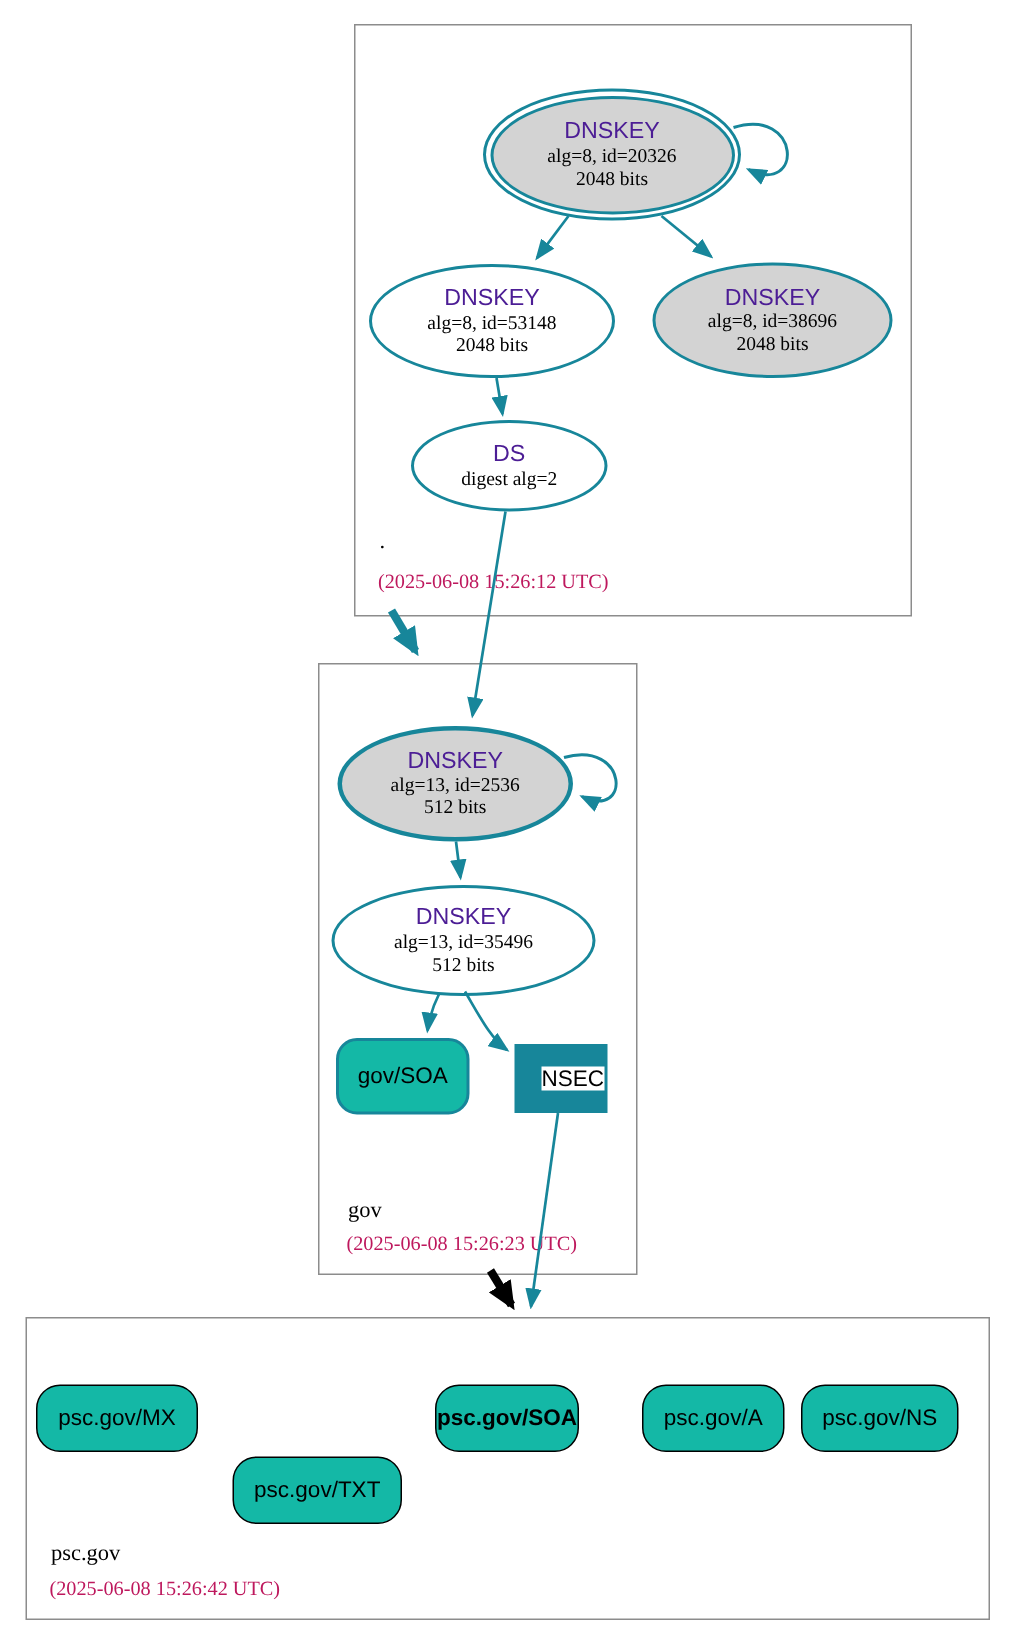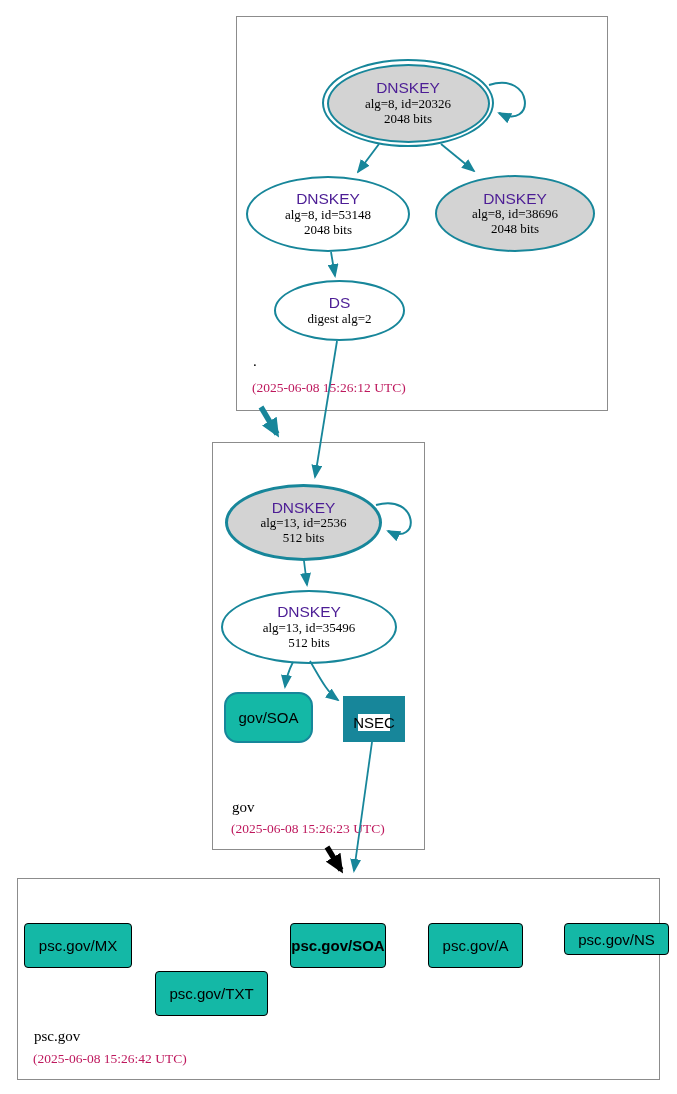--- a/index.html
+++ b/index.html
@@ -39,24 +39,24 @@
     text-align:center; line-height:1.15; box-sizing:border-box;
   }
   .node-title { font-family:"Liberation Sans", sans-serif; font-size:15.5px; color:#4c1d95; }
   .node-line  { font-family:"Liberation Serif", serif; font-size:13px; color:#000; }
   .rounded-node {
     position:absolute; border-radius:14px; background:#14b8a6;
     display:flex; align-items:center; justify-content:center;
     font-size:15px; color:#000; box-sizing:border-box; white-space:nowrap;
   }
   .teal-rounded { border:2.5px solid #17869A; }
-  .black-rounded { border:1.7px solid #000000; border-radius:4px; }
+  .black-rounded { border:1.7px solid #000000; border-radius:16px; }
   .nsec-node {
     position:absolute; background:#17869A; box-sizing:border-box;
-    display:flex; flex-direction:column; padding:15px; gap:3px;justify-content:space-between;
+    display:flex; flex-direction:row; padding:15px; gap:3px;justify-content:space-between;
   }
   .nsec-cell-top { background:#ffffff; height:8px; }
   .nsec-cell-main {
     background:#ffffff; flex:1; display:flex; align-items:center; justify-content:center;
     font-size:15px; color:#000;
   }
   svg.edges { position:absolute; left:0; top:0; pointer-events:none; }
 </style>
 </head>
 <body>
@@ -129,21 +129,21 @@
   </div>
   <div class="rounded-node black-rounded" style="left:155px; top:971px; width:113px; height:45px;">
     <span>psc.gov/TXT</span>
   </div>
   <div class="rounded-node black-rounded" style="left:290px; top:923px; width:96px; height:45px;font-weight:bold;">
     <span>psc.gov/SOA</span>
   </div>
   <div class="rounded-node black-rounded" style="left:428px; top:923px; width:95px; height:45px;">
     <span>psc.gov/A</span>
   </div>
-  <div class="rounded-node black-rounded" style="left:564px; top:923px; width:105px; height:32px;">
+  <div class="rounded-node black-rounded" style="left:534px; top:923px; width:105px; height:45px;">
     <span>psc.gov/NS</span>
   </div>
 
   <svg class="edges" width="677" height="1094" viewBox="0 0 677 1094">
     <defs>
       <marker id="tealArrow" markerUnits="userSpaceOnUse" markerWidth="14" markerHeight="11" refX="12" refY="5.5" orient="auto">
         <path d="M0,0 L14,5.5 L0,11 Z" fill="#17869A"></path>
       </marker>
       <marker id="bigTeal" markerUnits="userSpaceOnUse" markerWidth="19" markerHeight="17" refX="15" refY="8.5" orient="auto">
         <path d="M0,0 L19,8.5 L0,17 Z" fill="#17869A"></path>

